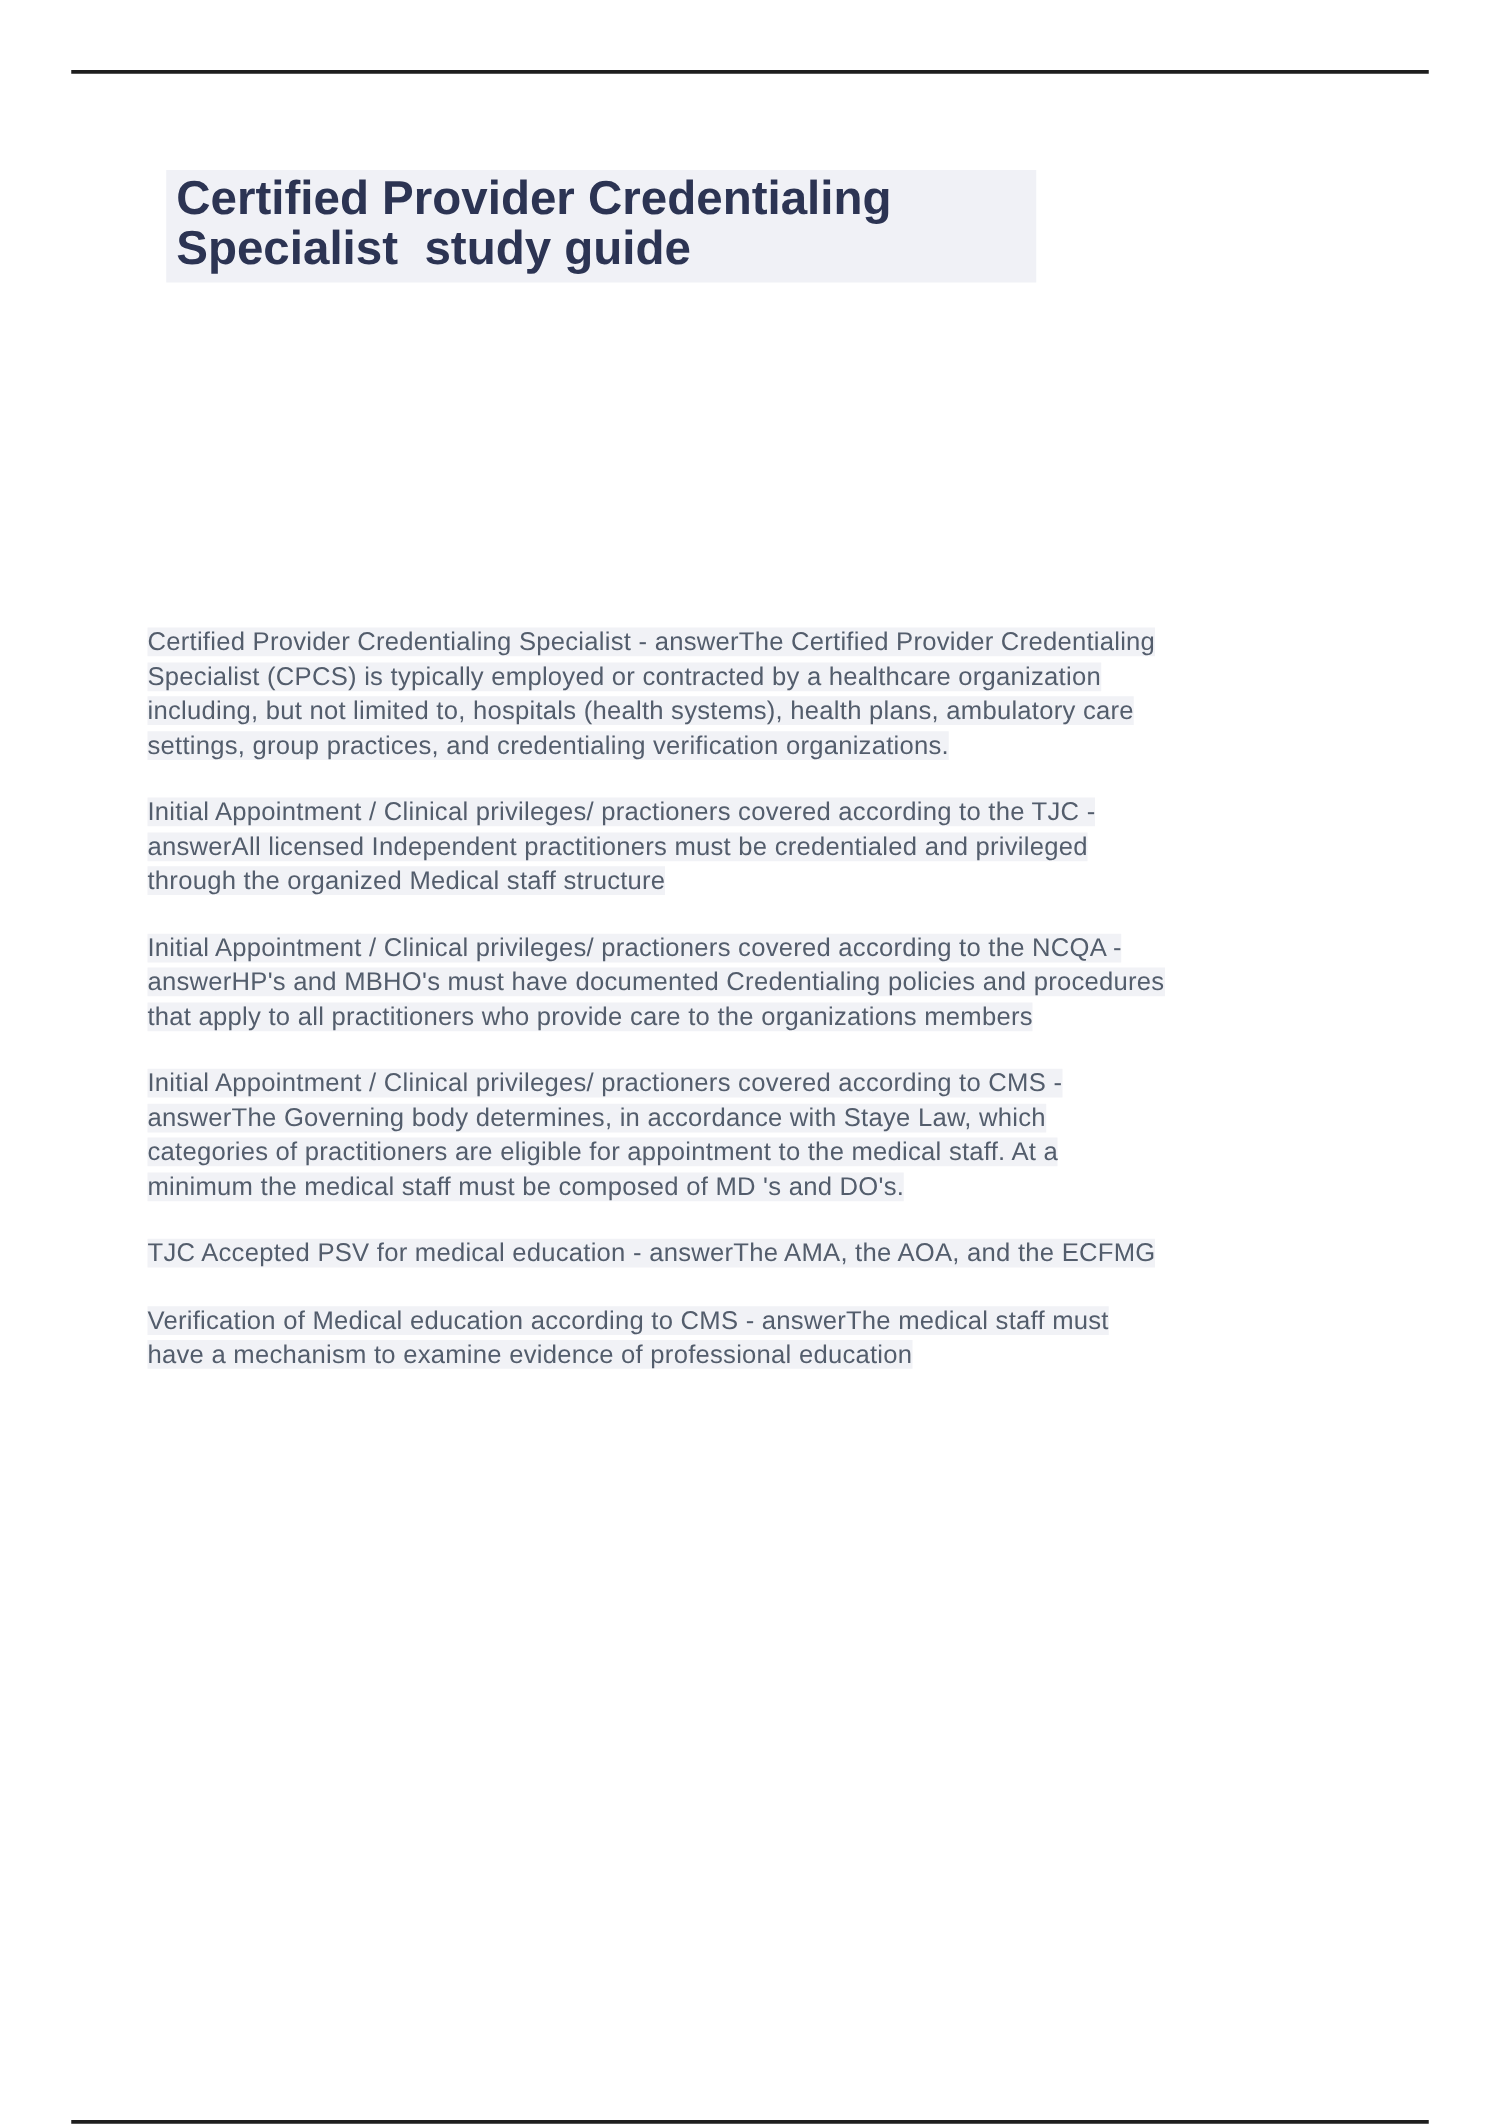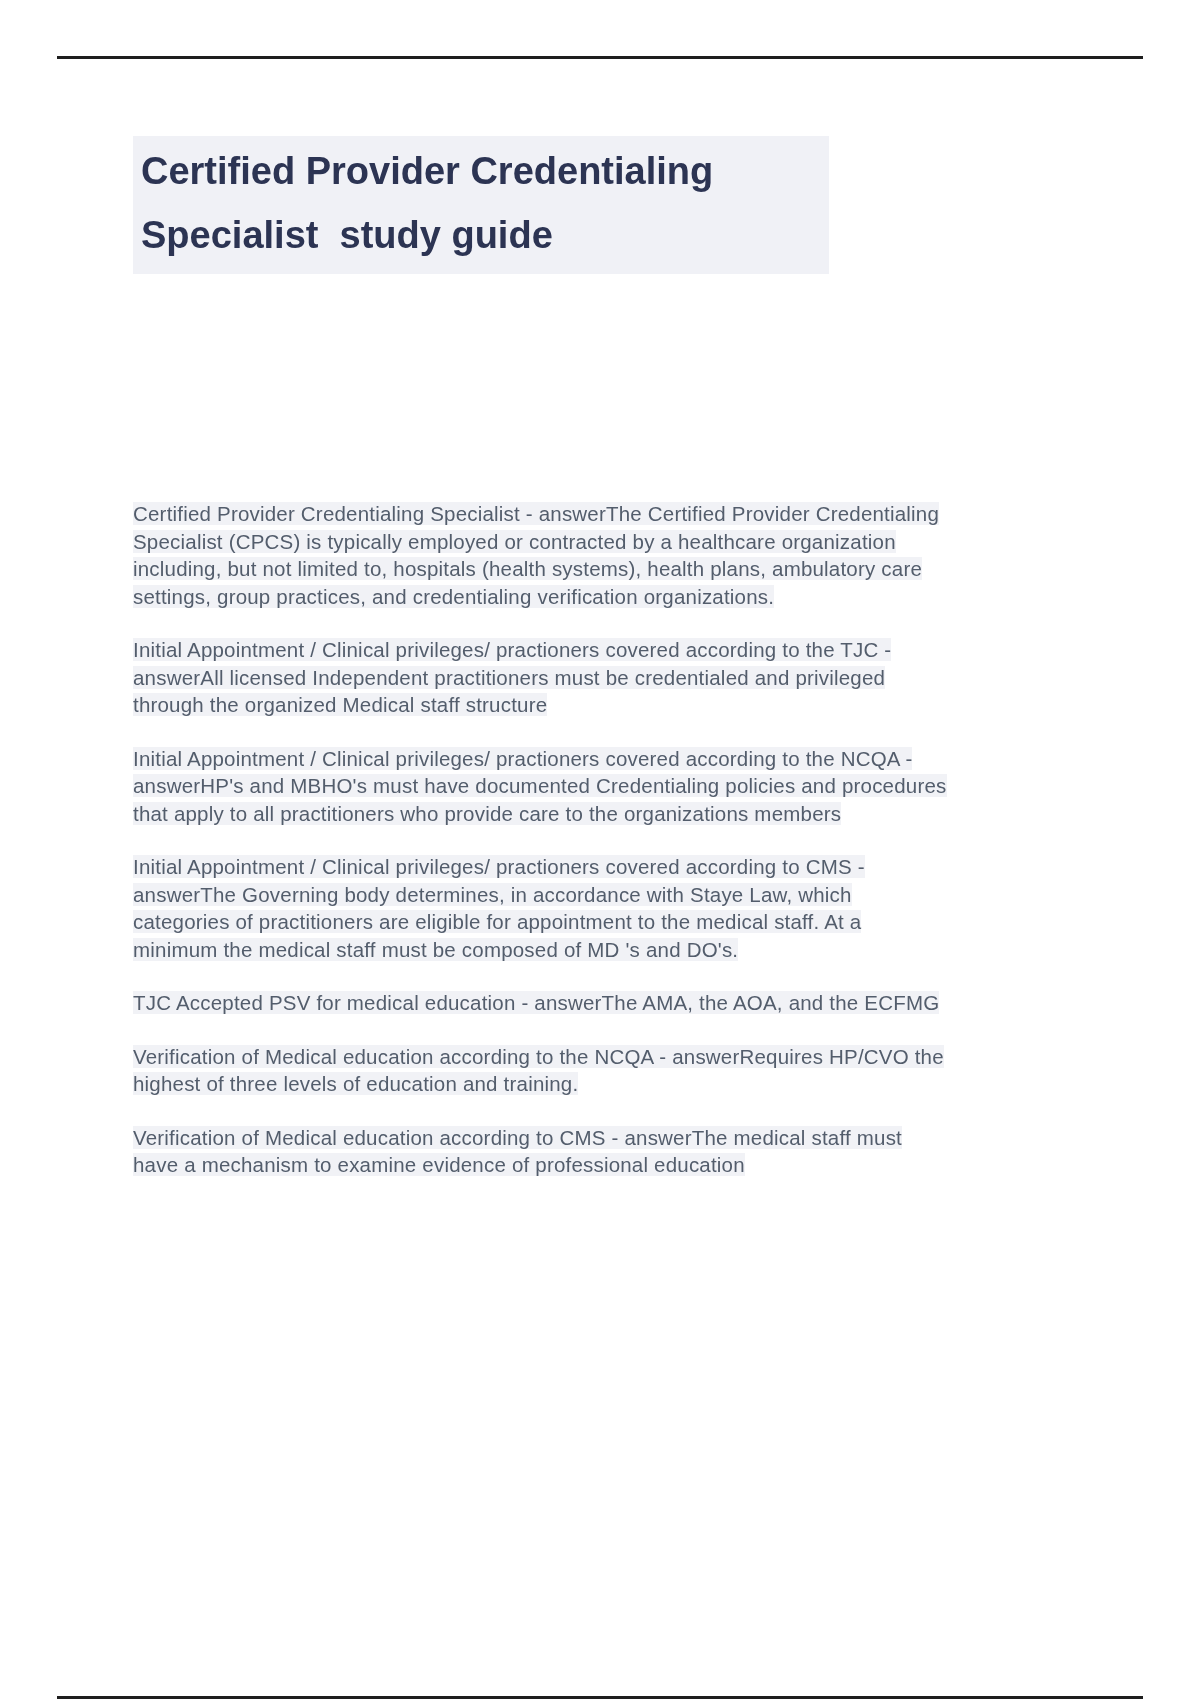--- a/index.html
+++ b/index.html
@@ -32,27 +32,27 @@
     position:absolute;
     left:133px;
     top:136px;
     width:696px;
     box-sizing:border-box;
     margin:0;
     padding:3px 10px 7px 8px;
     background:var(--title-bg);
     color:var(--title-text);
     font-size:38px;
-    line-height:64px;
+    line-height:40px;
     font-weight:bold;
     white-space:pre-wrap;
   }
   .doc-body{
     position:absolute;
-    left:133px;
+    left:118px;
     top:500px;
     width:1010px;
   }
   .doc-body p{
     margin:0 0 26px 0;
     font-size:20.5px;
     line-height:27.5px;
     letter-spacing:0.2px;
     color:var(--body-text);
   }
@@ -80,21 +80,19 @@
 answerAll licensed Independent practitioners must be credentialed and privileged
 through the organized Medical staff structure</span></p>
     <p><span class="hl">Initial Appointment / Clinical privileges/ practioners covered according to the NCQA -
 answerHP's and MBHO's must have documented Credentialing policies and procedures
 that apply to all practitioners who provide care to the organizations members</span></p>
     <p><span class="hl">Initial Appointment / Clinical privileges/ practioners covered according to CMS -
 answerThe Governing body determines, in accordance with Staye Law, which
 categories of practitioners are eligible for appointment to the medical staff. At a
 minimum the medical staff must be composed of MD 's and DO's.</span></p>
     <p><span class="hl">TJC Accepted PSV for medical education - answerThe AMA, the AOA, and the ECFMG</span></p>
-    <p><span class="hl">Verification of Medical education according to the NCQA - answerRequires HP/CVO the
-highest of three levels of education and training.</span></p>
     <p><span class="hl">Verification of Medical education according to CMS - answerThe medical staff must
 have a mechanism to examine evidence of professional education</span></p>
   </div>
 
   <div class="rule rule-bottom"></div>
 
 </div>
 
 </body></html>

